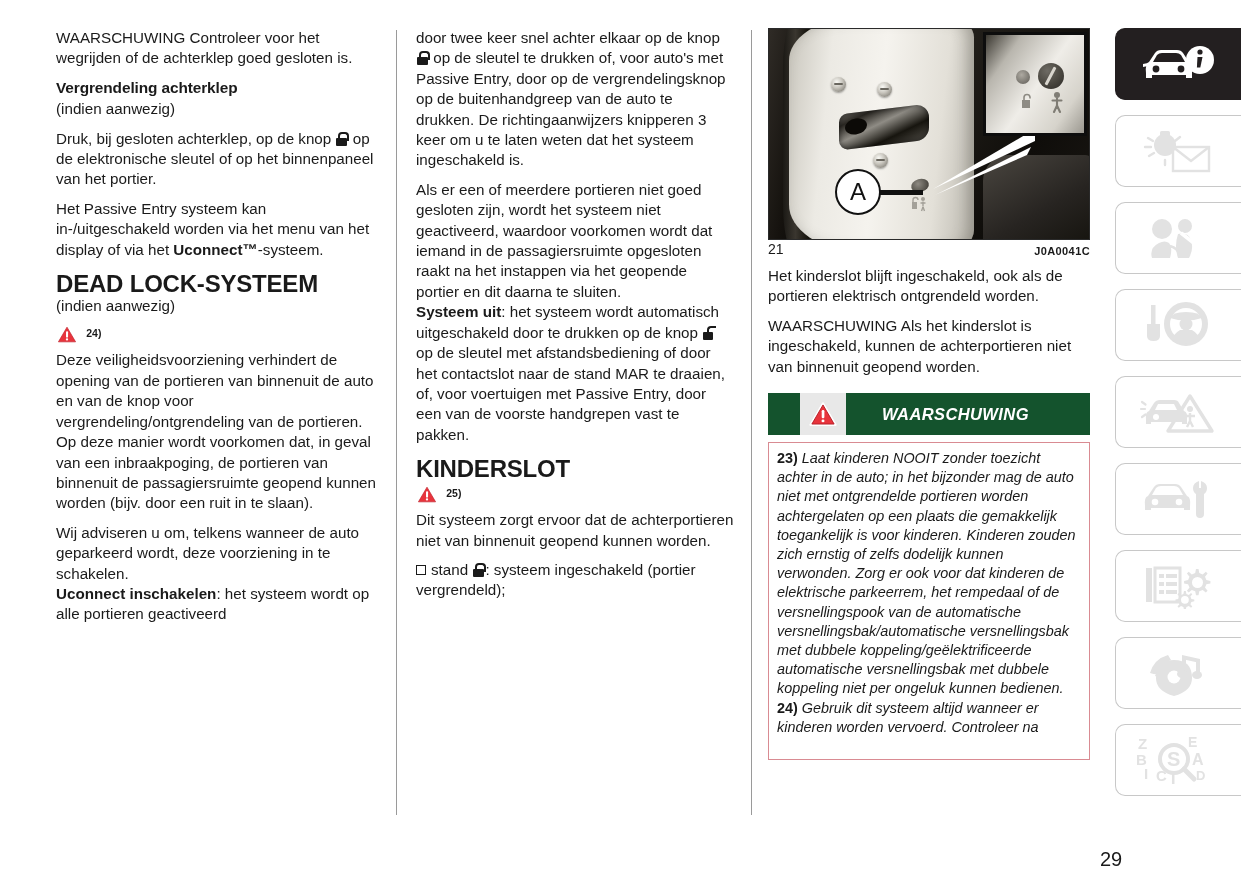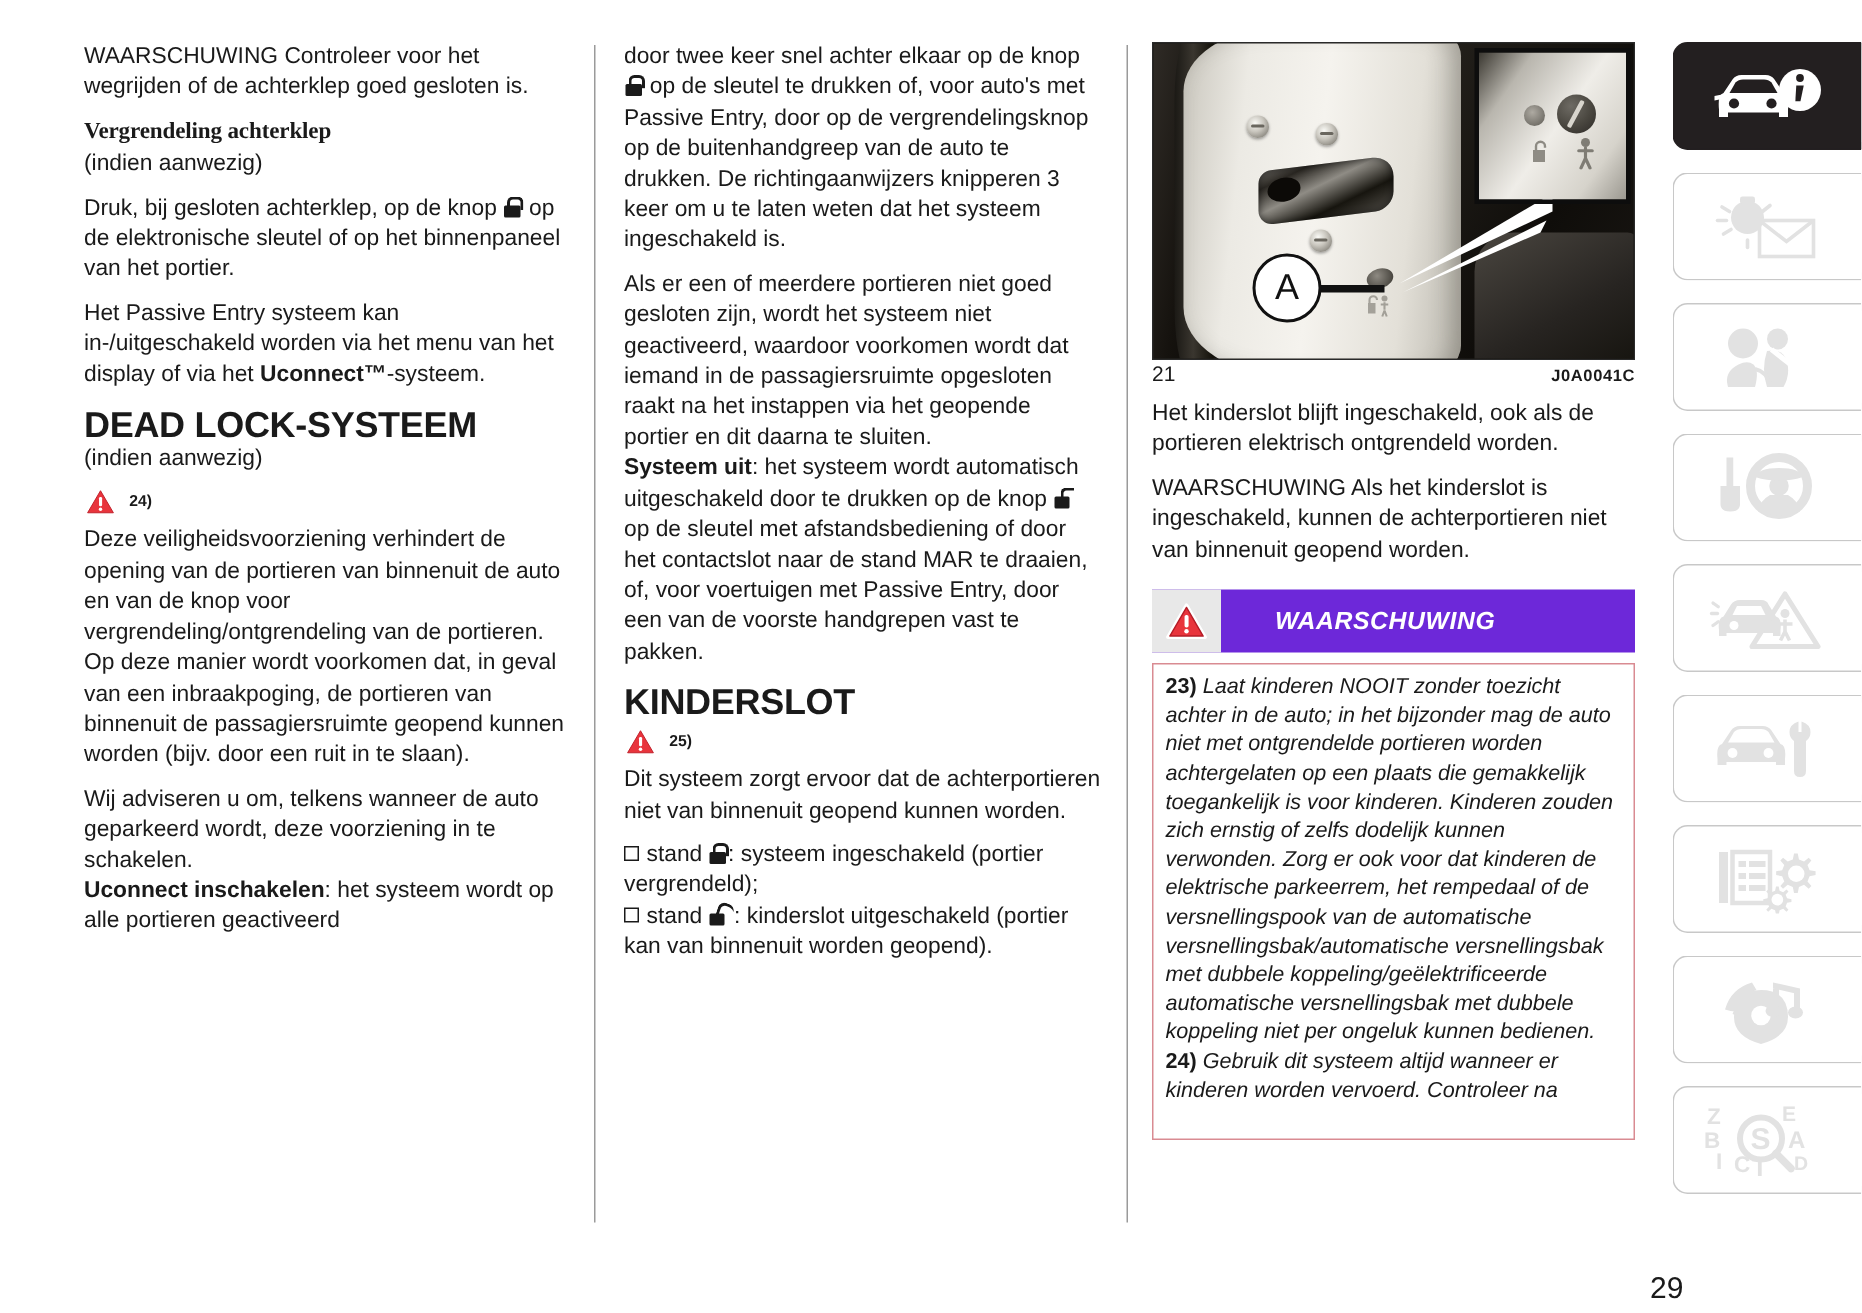--- a/index.html
+++ b/index.html
@@ -39,21 +39,20 @@
     line-height: 20.4px;
     text-align: left;
   }
   p.tight { margin-bottom: 0; }
   .h-bold {
     font-weight: bold;
     font-size: 15.4px;
     line-height: 20.4px;
     margin: 9px 0 1px 0;
     letter-spacing: -0.1px;
-    font-family: Liberation Serif, serif;
   }
   .h-title {
     font-weight: bold;
     font-size: 24px;
     line-height: 22px;
     margin: 13px 0 1px 0;
     letter-spacing: -0.2px;
   }
   .inline-b { font-weight: bold; }
 
@@ -259,22 +258,23 @@
     display: flex; justify-content: space-between; align-items: flex-end;
     margin-top: 1px;
   }
   .fig-num { font-size: 14px; color: #1a1a1a; }
   .fig-code { font-size: 11px; font-weight: bold; letter-spacing: .4px; color: #1a1a1a; }
 
   
   .warn-head {
     display: flex; align-items: center;
     height: 42px;
-    background: #6d28d9;
+    background: #14532d;
     margin-top: 16px;
+    padding-left: 32px;
   }
   .warn-head .tri-cell {
     width: 46px; height: 42px;
     background: #e8e8e8;
     display: flex; align-items: center; justify-content: center;
   }
   .warn-head .wtitle {
     color: #ffffff;
     font-weight: bold;
     font-style: italic;
@@ -386,21 +386,20 @@
           <circle cx="13" cy="17.5" r="1.4" fill="#ffffff"></circle>
         </svg>
       </span>
       <span class="ref-num">25)</span>
     </p>
 
     <p>Dit systeem zorgt ervoor dat de achterportieren niet van binnenuit geopend kunnen worden.</p>
 
     <p class="tight"><span class="sq-bullet"></span><span>stand</span> <span class="lock-ico"></span><span>: systeem ingeschakeld (portier vergrendeld);</span></p>
 
-    <p class="tight"><span class="sq-bullet"></span><span>stand</span> <span class="unlock-open-ico"></span><span>: kinderslot uitgeschakeld (portier kan van binnenuit worden geopend).</span></p>
   </div>
 
   <div class="col col3">
 
     <div class="figure">
       <div class="photo">
         <div class="bg-dark-left"></div>
         <div class="dark-right"></div>
         <div class="pillar-edge"></div>
         <div class="door-pillar"></div>

